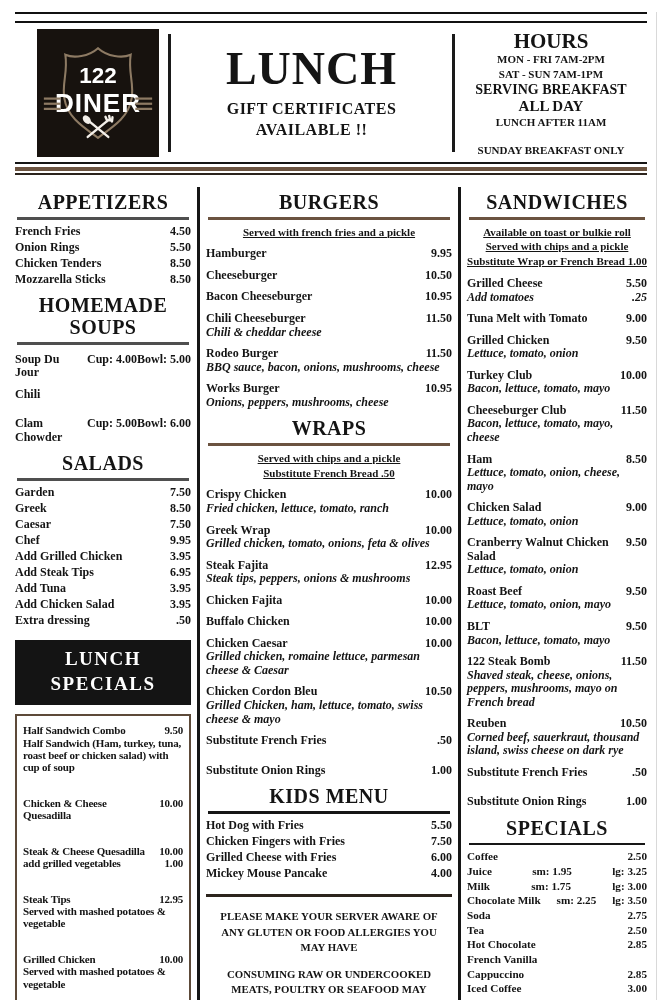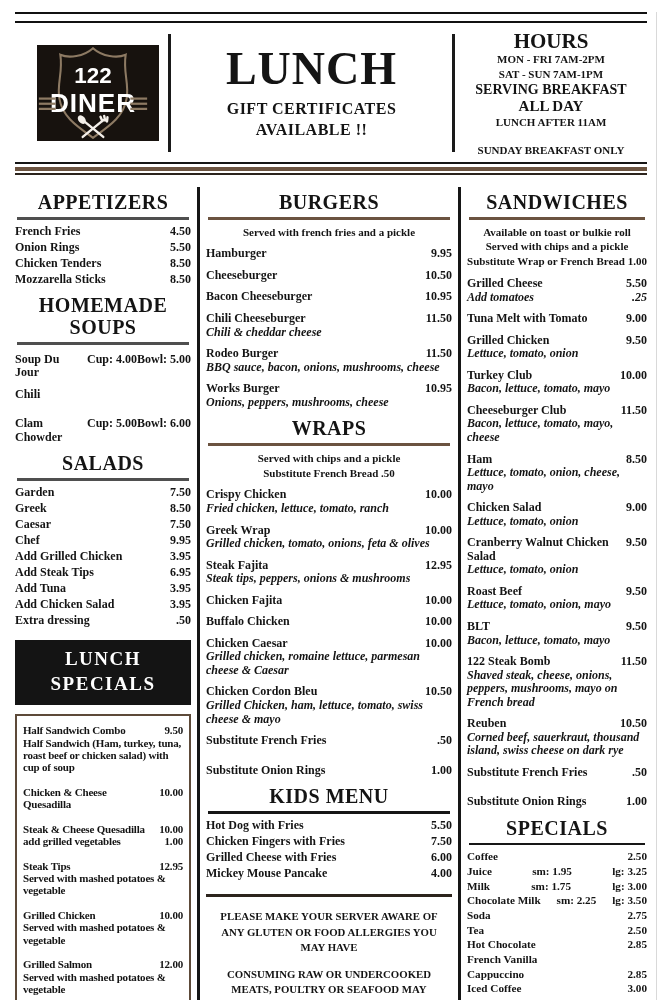--- a/index.html
+++ b/index.html
@@ -5,22 +5,22 @@
   html,body { margin:0; padding:0; background:#ffffff; }
   body { width:657px; font-family:"Liberation Serif","DejaVu Serif",serif; color:#141414; }
   .page { box-sizing:border-box; width:657px; min-height:1000px; background:#fff;
           padding:0 9px 6px 15px; border-right:1px solid #d9d9d9; border-bottom:1px solid #d9d9d9; }
 
   
   .top-rules { margin-top:12px; height:7px; border-top:2px solid #111; border-bottom:2px solid #111; }
 
   
   header { display:flex; align-items:center; margin-top:6px; height:128px; }
-  .logo { width:122px; height:96px; background:#17120e; margin-left:22px; flex:none;
-          display:flex; align-items:center; justify-content:flex-start; }
+  .logo { width:122px; height:128px; background:#17120e; margin-left:22px; flex:none;
+          display:flex; align-items:center; justify-content:center; }
   .logo svg { display:block; }
   .hvbar { width:3px; height:118px; background:#1a1a1a; flex:none; }
   .hvbar.first { margin-left:9px; }
   .title-block { flex:1; text-align:center; min-width:0; }
   .title-lunch { font-size:46px; font-weight:700; letter-spacing:1px; line-height:1; }
   .gift { margin-top:7px; font-size:16px; font-weight:700; letter-spacing:.5px; white-space:pre-line; line-height:1.3; }
   .hours-block { width:192px; flex:none; text-align:center; font-weight:700; }
   .hours-title { font-size:21px; line-height:1.05; }
   .hours-line { font-size:11px; line-height:1.35; }
   .serving1 { font-size:14px; margin-top:0; line-height:1.15; }
@@ -42,40 +42,40 @@
   .col[data-col="2"] { width:180px; flex:none; }
 
   
   .menu-section { margin-top:2px; }
   .sec-title { font-size:20px; font-weight:700; text-align:center; margin:8px 0 0;
                letter-spacing:.5px; white-space:pre-line; line-height:1.1; }
   .sec-rule { height:2.5px; margin:4px 2px 5px; }
   .rule-gray  { background:#4f4f4f; }
   .rule-brown { background:#6b5340; }
   .rule-black { background:#161616; }
-  .sec-sub { text-align:center; font-size:11px; font-weight:700; line-height:1.35; }
+  .sec-sub { text-align:center; font-size:11px; font-weight:700; line-height:1.35;text-decoration:underline; }
 
   
   .item { margin-top:8px; font-size:12px; line-height:1.13; }
   .compact .item { margin-top:2.5px; }
   .item.tight { margin-top:16px; }
   .line1 { display:flex; justify-content:space-between; align-items:flex-start; gap:6px; }
   .iname { font-weight:700; white-space:pre-line; }
   .imid  { font-weight:700; white-space:nowrap; }
   .iprice { font-weight:700; white-space:nowrap; }
   .istack { display:flex; flex-direction:row; align-items:flex-end; font-weight:700; white-space:nowrap; }
   .dline { display:flex; justify-content:space-between; gap:6px; }
   .idesc { font-weight:700; }
   .dline.it { font-style:italic; }
 
   
   .banner { background:#141414; color:#fff; text-align:center; font-weight:700; font-size:19px;
             letter-spacing:1.5px; padding:7px 4px 9px; white-space:pre-line; line-height:1.3; margin-top:12px; }
   .boxed { border:2px solid #5d4a39; padding:5px 6px 13px; margin-top:9px; }
-  .boxed .item { margin-top:12px; font-size:11px; letter-spacing:-.2px; }
+  .boxed .item { margin-top:23px; font-size:11px; letter-spacing:-.2px; }
   .boxed .item:first-child { margin-top:3px; }
 
   
   .bev .item { margin-top:2px; font-size:11.2px; }
   .bev .line1 { gap:3px; }
 
   
   .notice-rule { height:3px; background:#2c241d; margin-top:14px; }
   .notice { font-size:10.8px; font-weight:700; text-align:center; line-height:1.4; margin:12px 8px 0; }
 </style>

